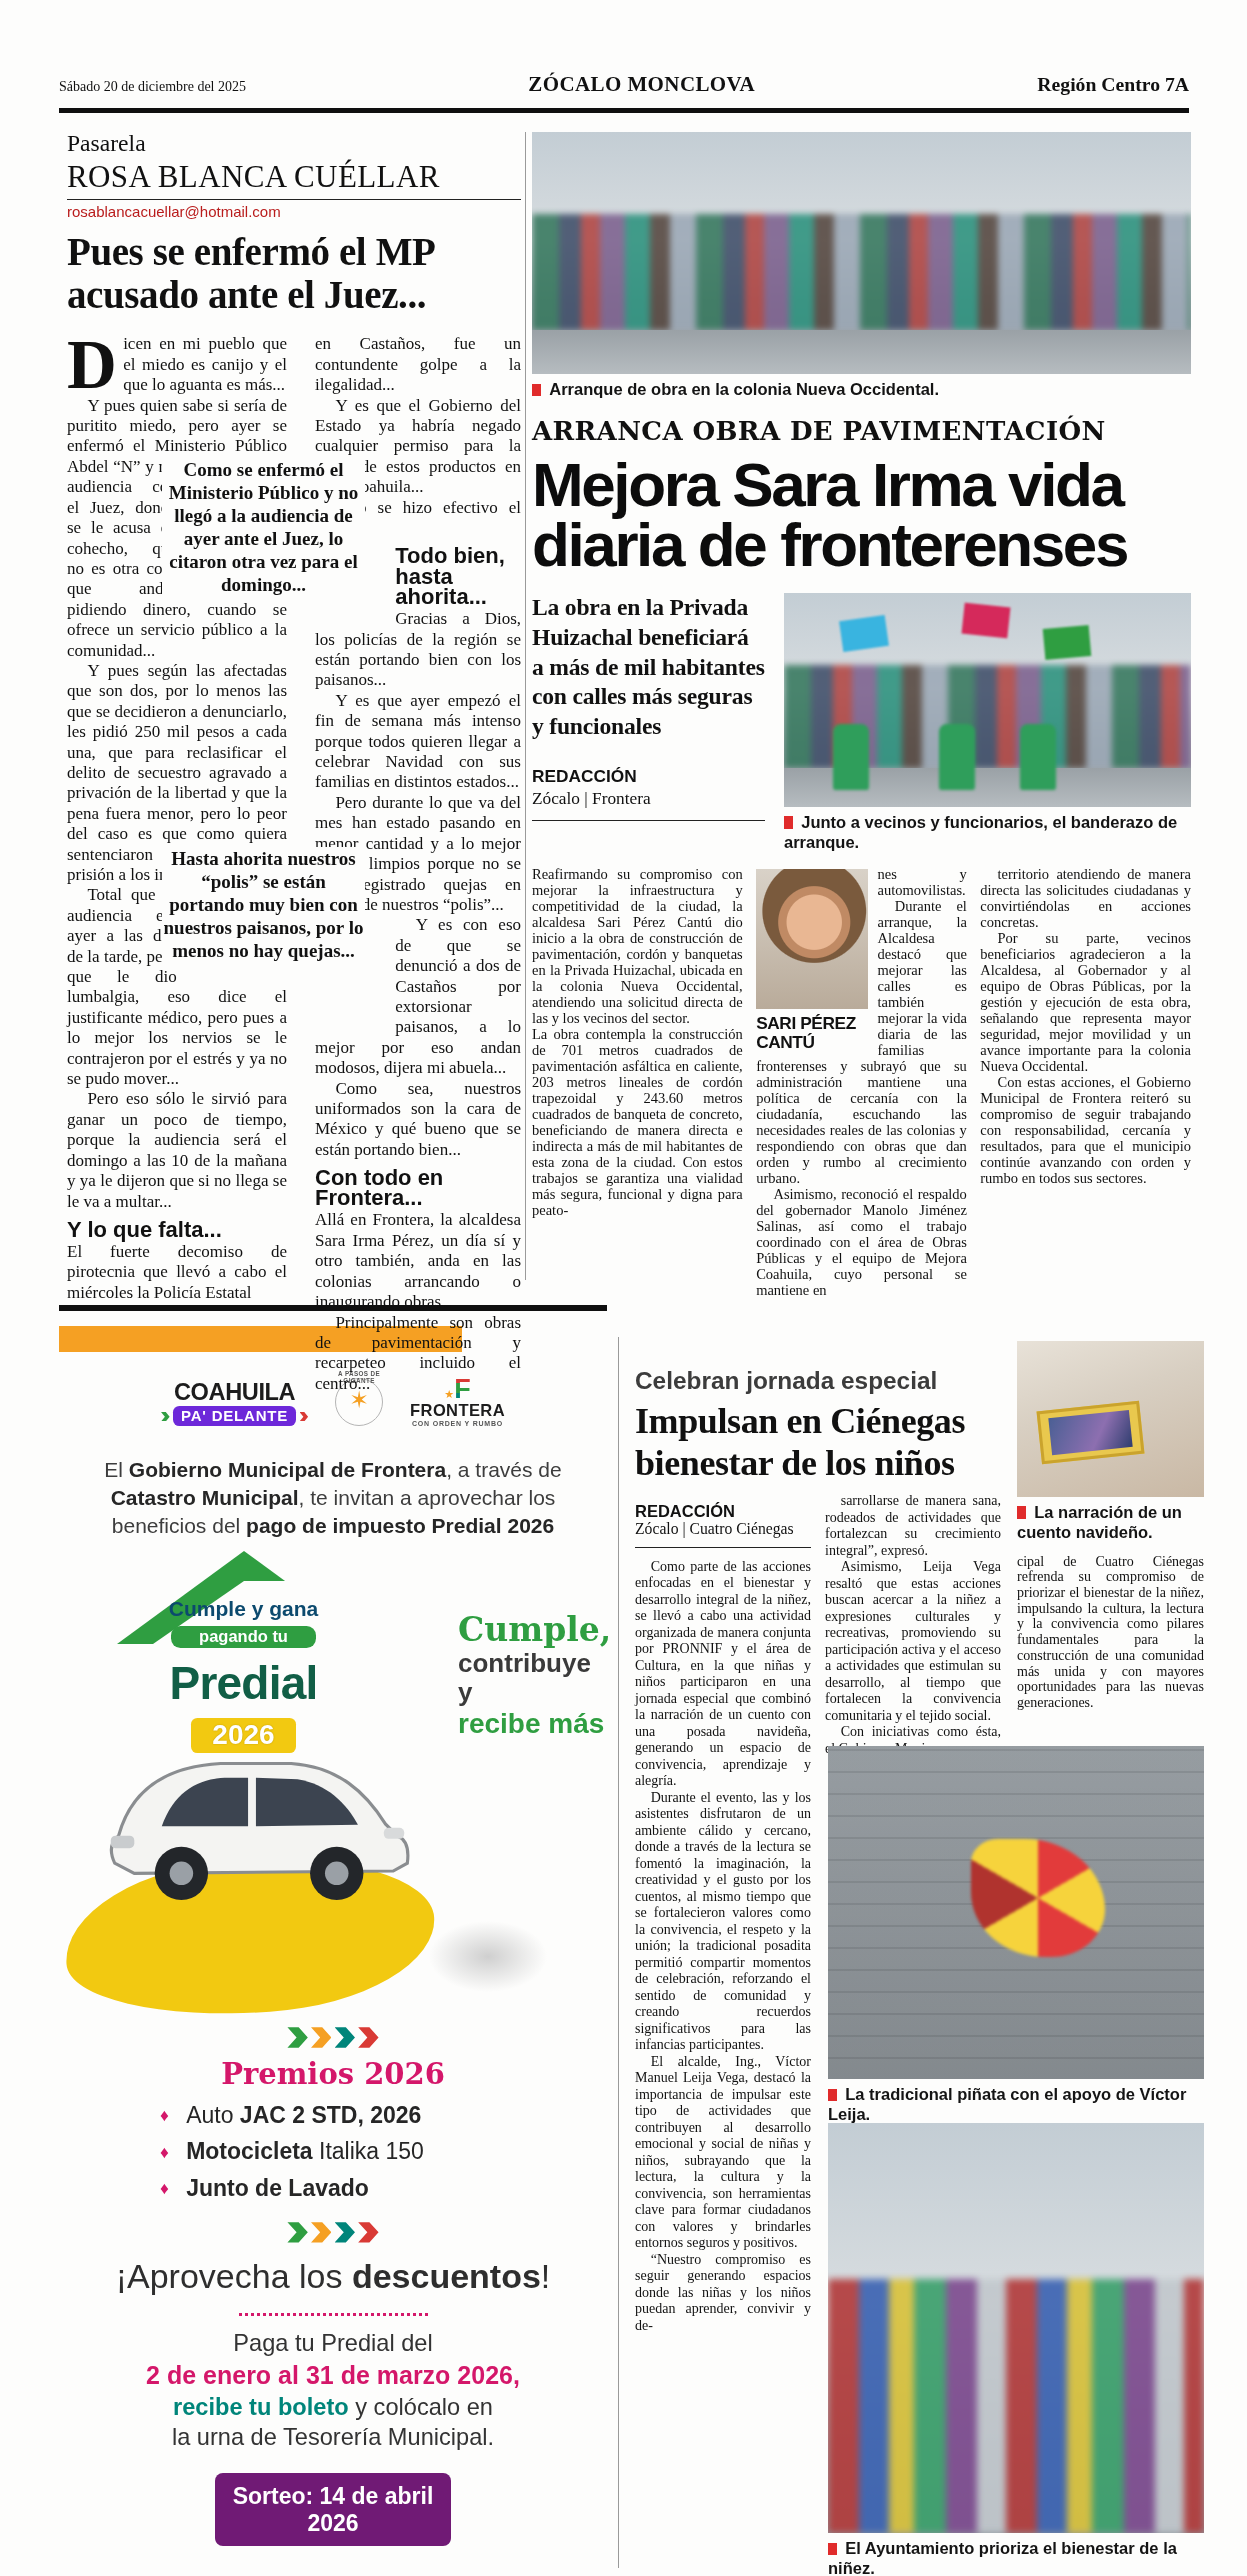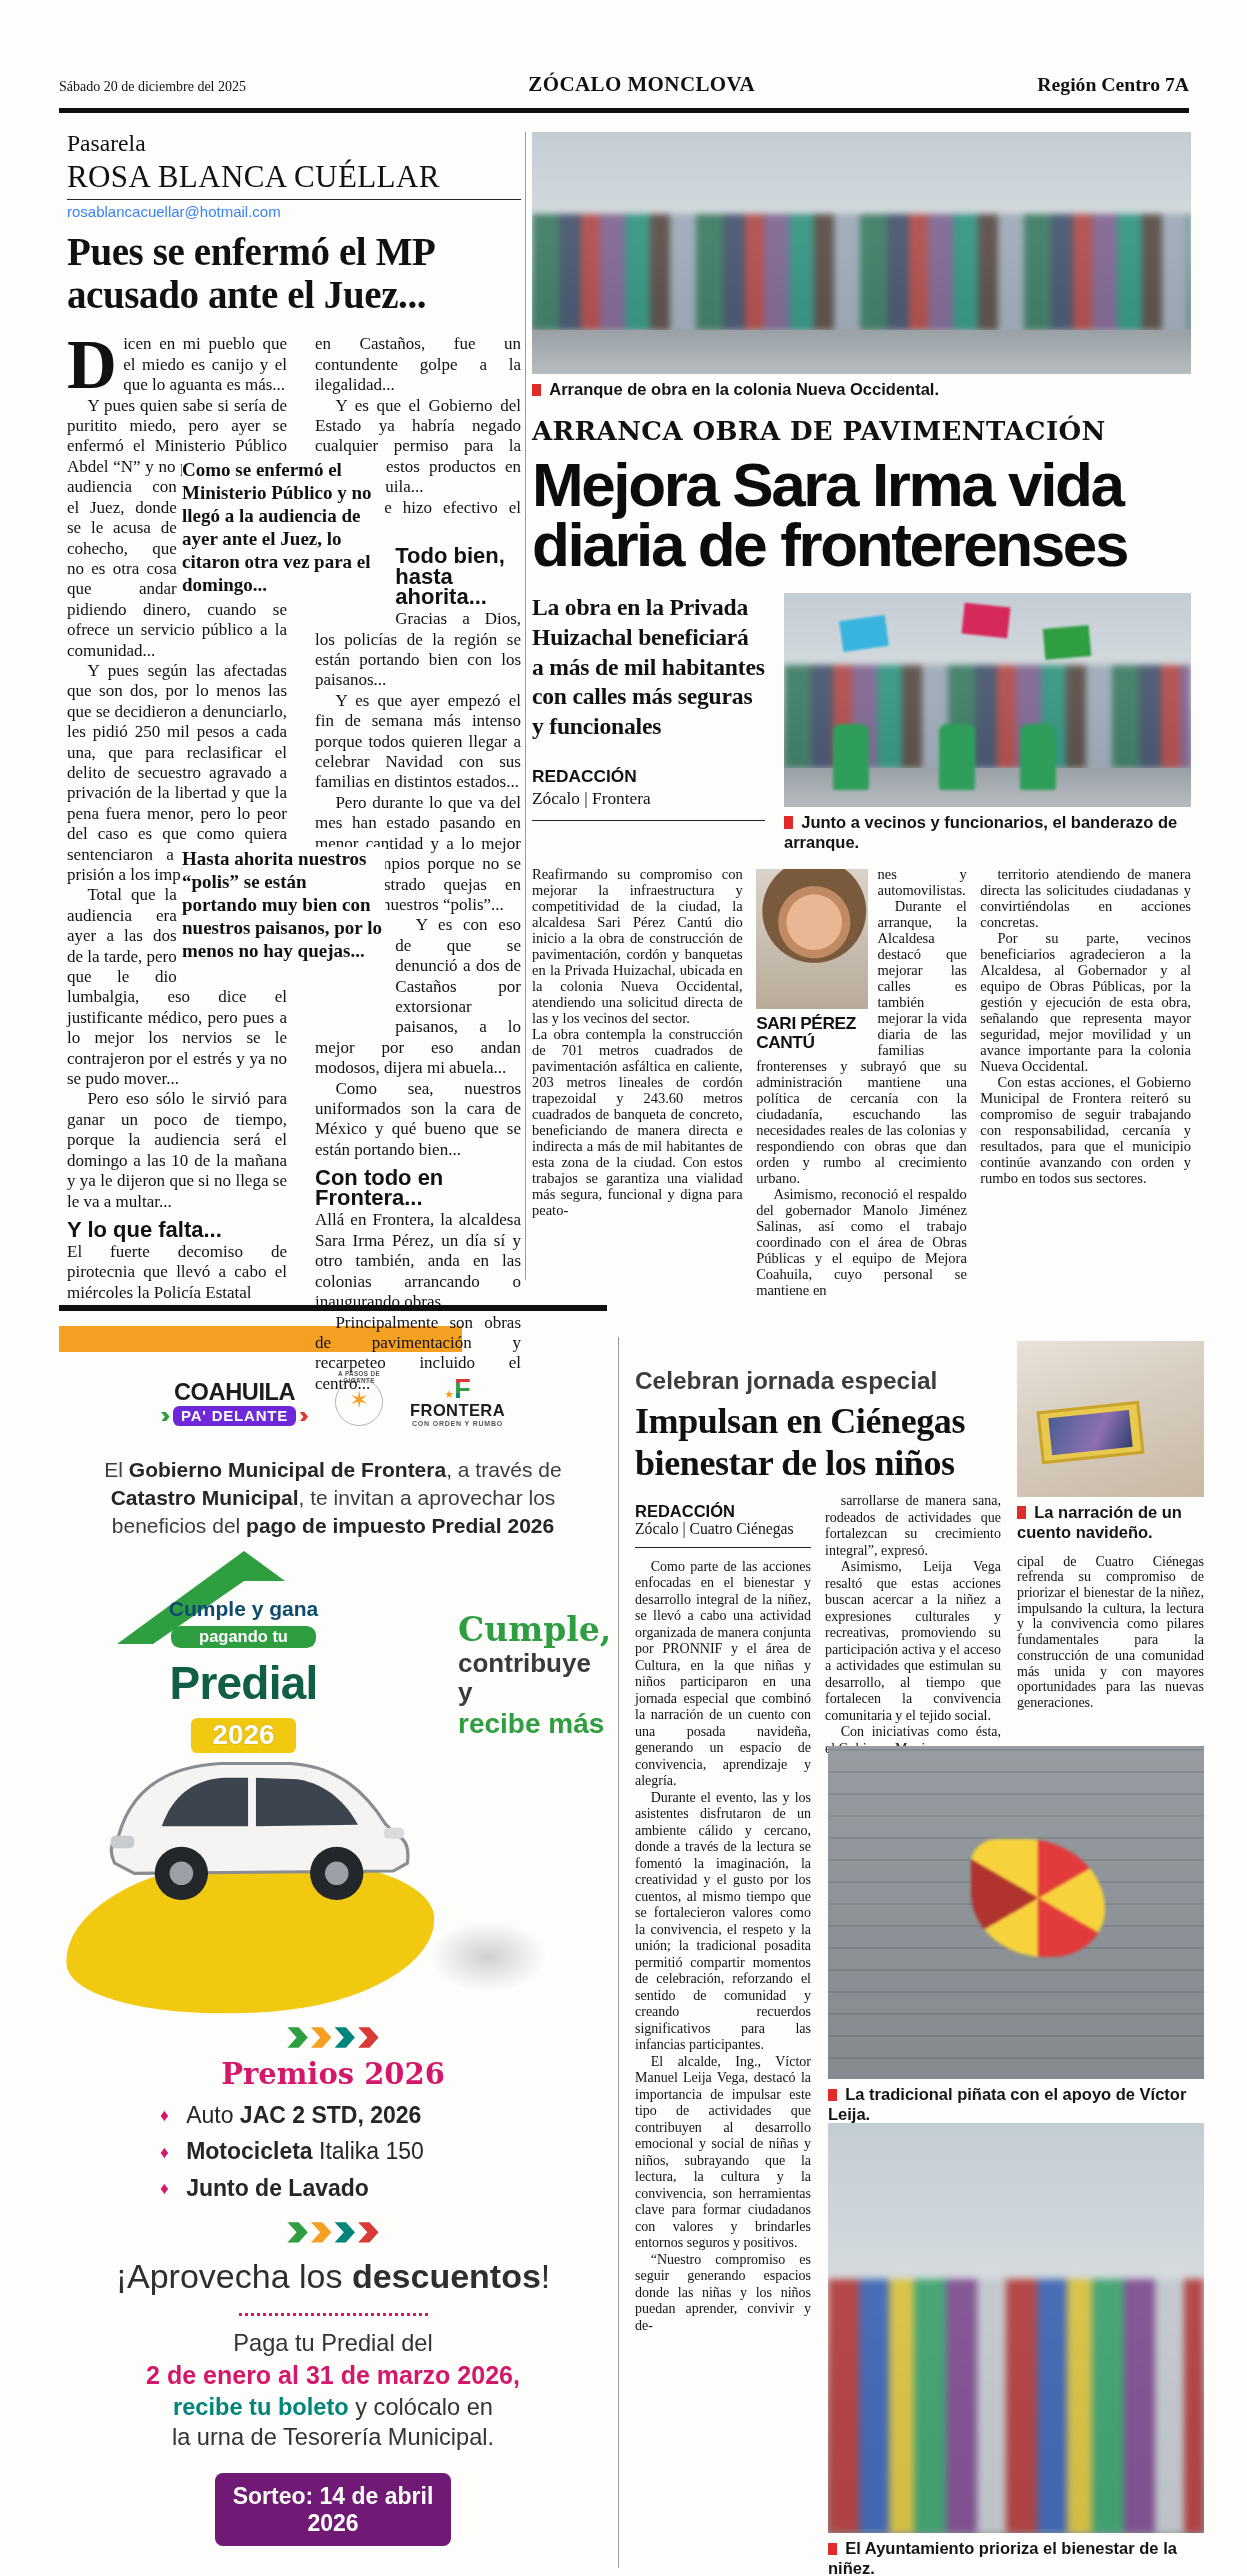--- a/index.html
+++ b/index.html
@@ -9,37 +9,37 @@
   .pg-header{left:59px;top:72px;width:1130px;display:flex;justify-content:space-between;align-items:baseline;}
   .pg-date{font-size:14px;}
   .pg-masthead{font-size:21px;font-weight:bold;letter-spacing:0.4px;}
   .pg-section{font-size:19.7px;font-weight:bold;}
   .pg-rule{left:59px;top:108px;width:1130px;height:4.7px;background:#0f0f0f;}
   
   .pasarela{left:67px;top:130px;width:454px;}
   .pas-kicker{font-size:23.6px;}
   .pas-author{font-size:31px;letter-spacing:0.4px;margin-top:1.6px;}
   .pas-rule{border:0;border-top:1.6px solid #222;margin:4.7px 0 3.1px;}
-  .pas-email{font-family:"Liberation Sans",sans-serif;font-size:15px;color:#3b82f6;}
+  .pas-email{font-family:"Liberation Sans",sans-serif;font-size:15px;color:#b91c1c;}
   .pas-headline{font-size:39px;font-weight:bold;line-height:1.1;margin-top:11px;letter-spacing:-0.4px;}
   .pas-cols{position:relative;margin-top:17.3px;display:flex;gap:28px;z-index:1;}
   .pas-col{font-size:17px;line-height:20.4px;text-align:justify;}
   .pas-col1{width:220px;}
   .pas-col2{width:206px;}
   .pas-col p{margin:0;text-indent:20.4px;}
   .pas-col p.noind{text-indent:0;}
   .dropcap{float:left;font-size:69px;line-height:55px;font-weight:bold;padding:3.1px 6.3px 0 0;text-indent:0;}
   .subhead{font-family:"Liberation Sans",sans-serif;font-weight:bold;font-size:22px;text-indent:0;margin:7.9px 0 1.6px;text-align:left;line-height:20.4px;}
   .spR{float:right;clear:right;margin-left:6.3px;}
   .spL{float:left;clear:left;margin-right:6.3px;}
   .sp1r{width:104px;height:110px;}
   .sp1l{width:74px;height:72px;}
   .sp2r{width:104px;height:88px;}
   .sp2l{width:74px;height:104px;}
-  .pullquote{position:absolute;left:115px;width:203px;background:#fdfdfc;z-index:2;font-weight:bold;font-size:19px;line-height:23px;text-align:left;}
+  .pullquote{position:absolute;left:95px;width:203px;background:#fdfdfc;z-index:2;font-weight:bold;font-size:19px;line-height:23px;text-align:center;}
   .pq1{top:124px;min-height:118px;}
   .pq2{top:513px;min-height:116px;}
   .vrule{width:0.8px;background:#9a9a9a;}
   .vr-main{left:525px;top:132px;height:1148px;}
   .vr-ad{left:618px;top:1337px;height:1231px;}
   
   .photo{position:relative;overflow:hidden;background:#c7cdd2;}
   .ph-sky{position:absolute;inset:0;background:linear-gradient(#c3cdd4 0%,#d8dde0 45%,#a9b0b5 70%,#8e959b 100%);}
   .ph-crowd{position:absolute;left:0;right:0;top:34%;height:48%;filter:blur(3.1px);opacity:.85;
     background:repeating-linear-gradient(90deg,#31755a 0 27px,#3b4a66 27px 49px,#b0413e 49px 68px,#7a5d8c 68px 93px,#27907b 93px 118px,#51423a 118px 138px,#9aa7b5 138px 164px);}

